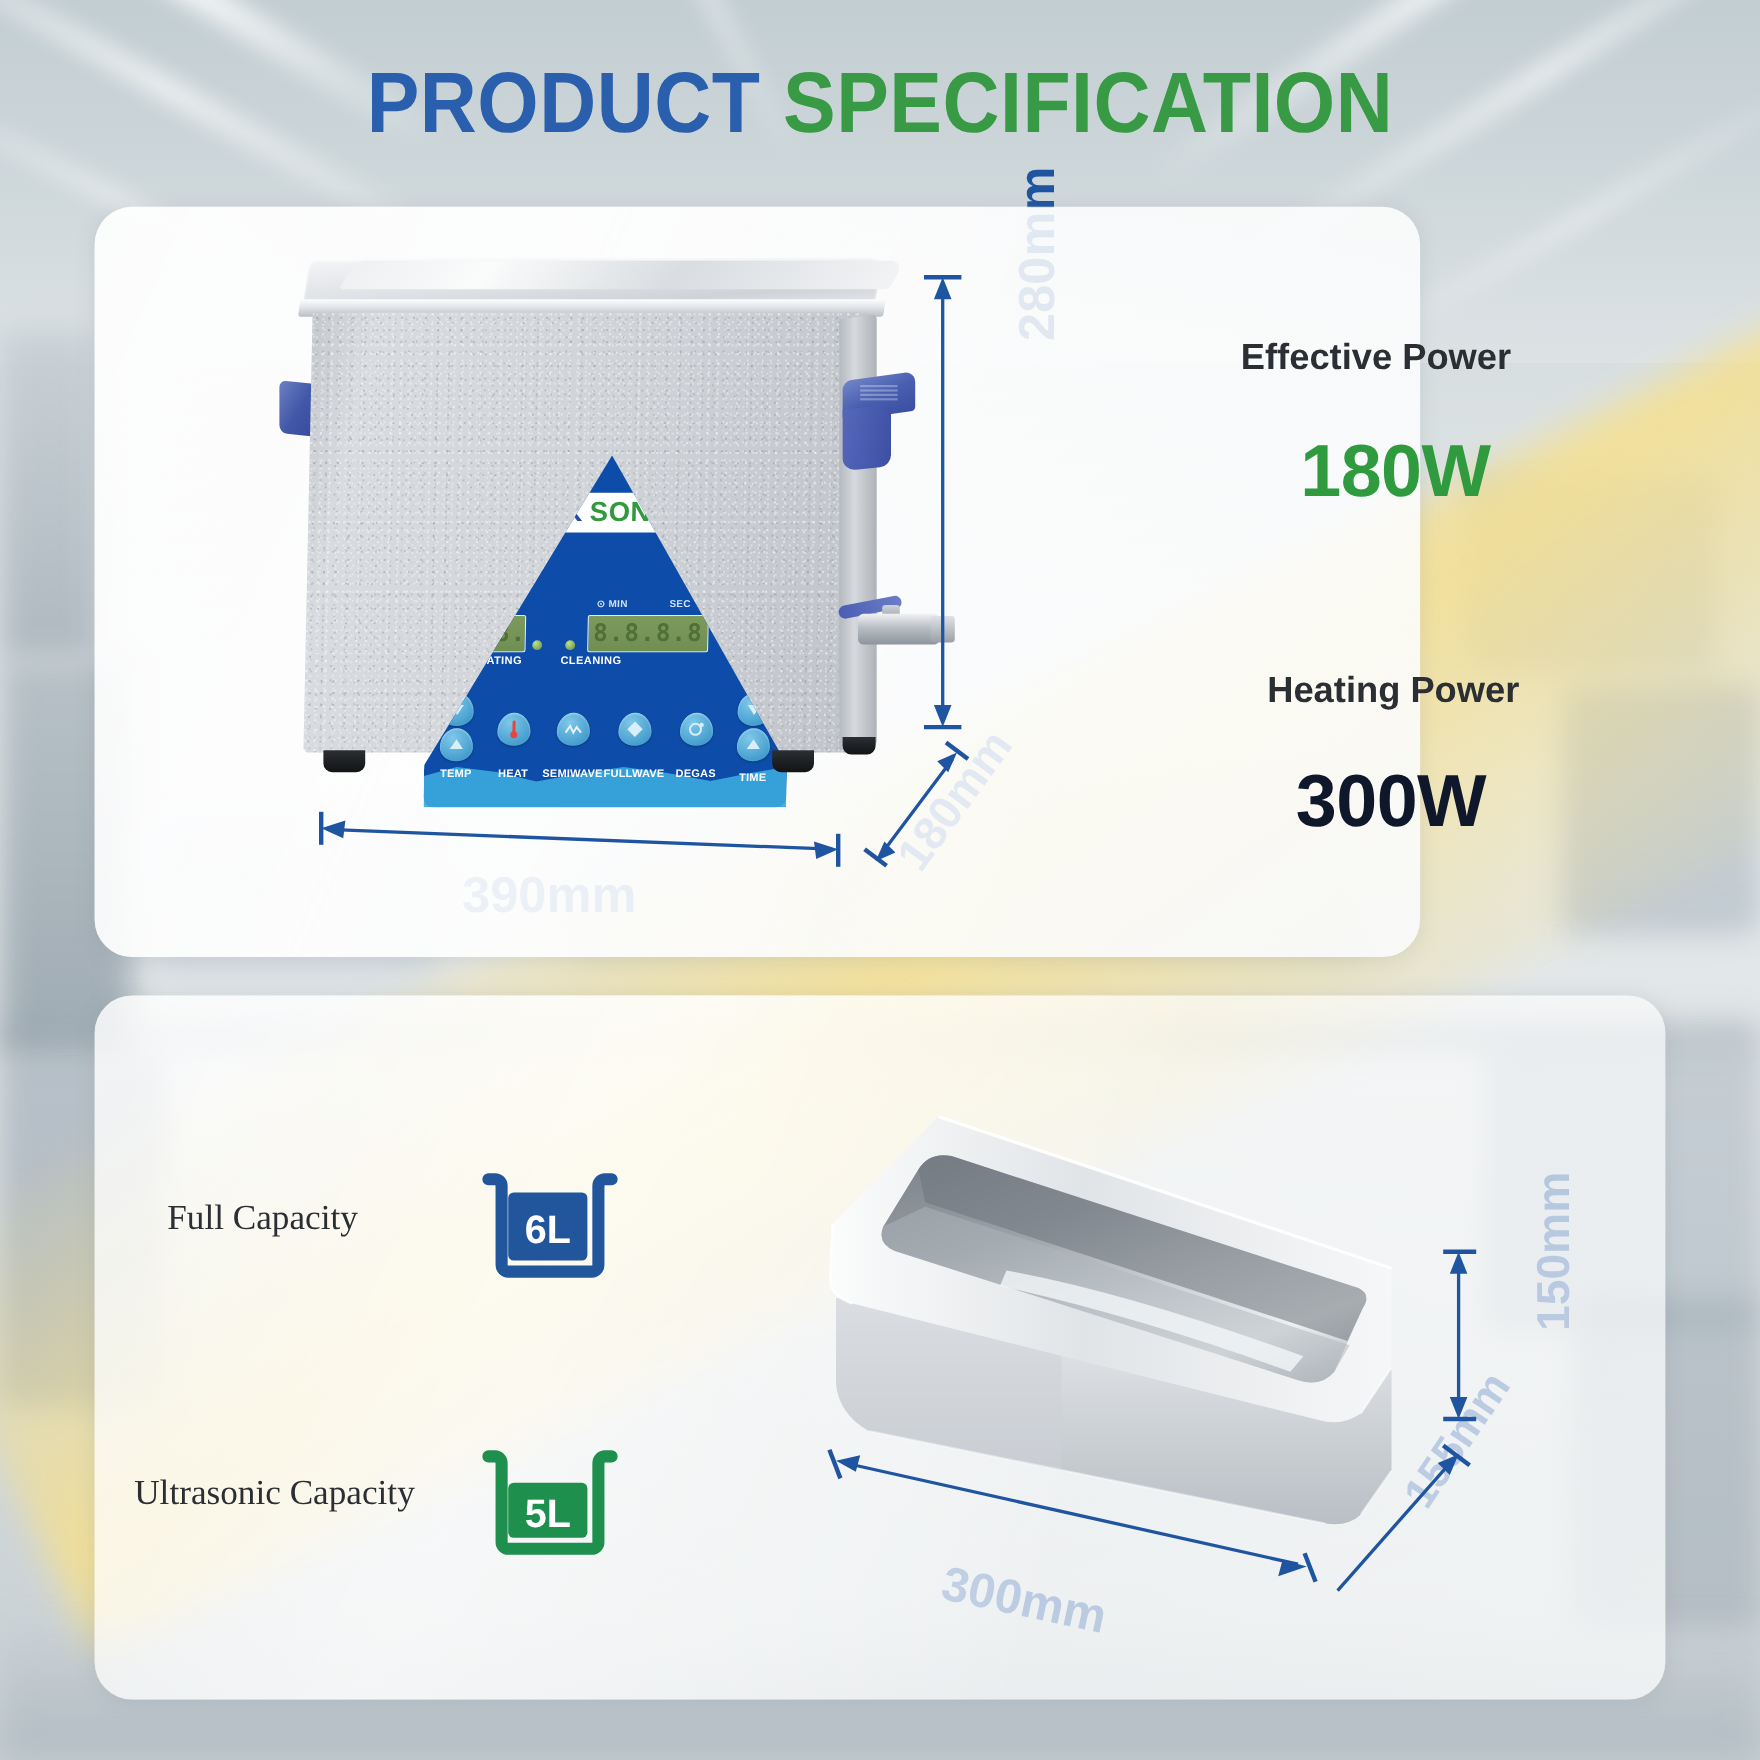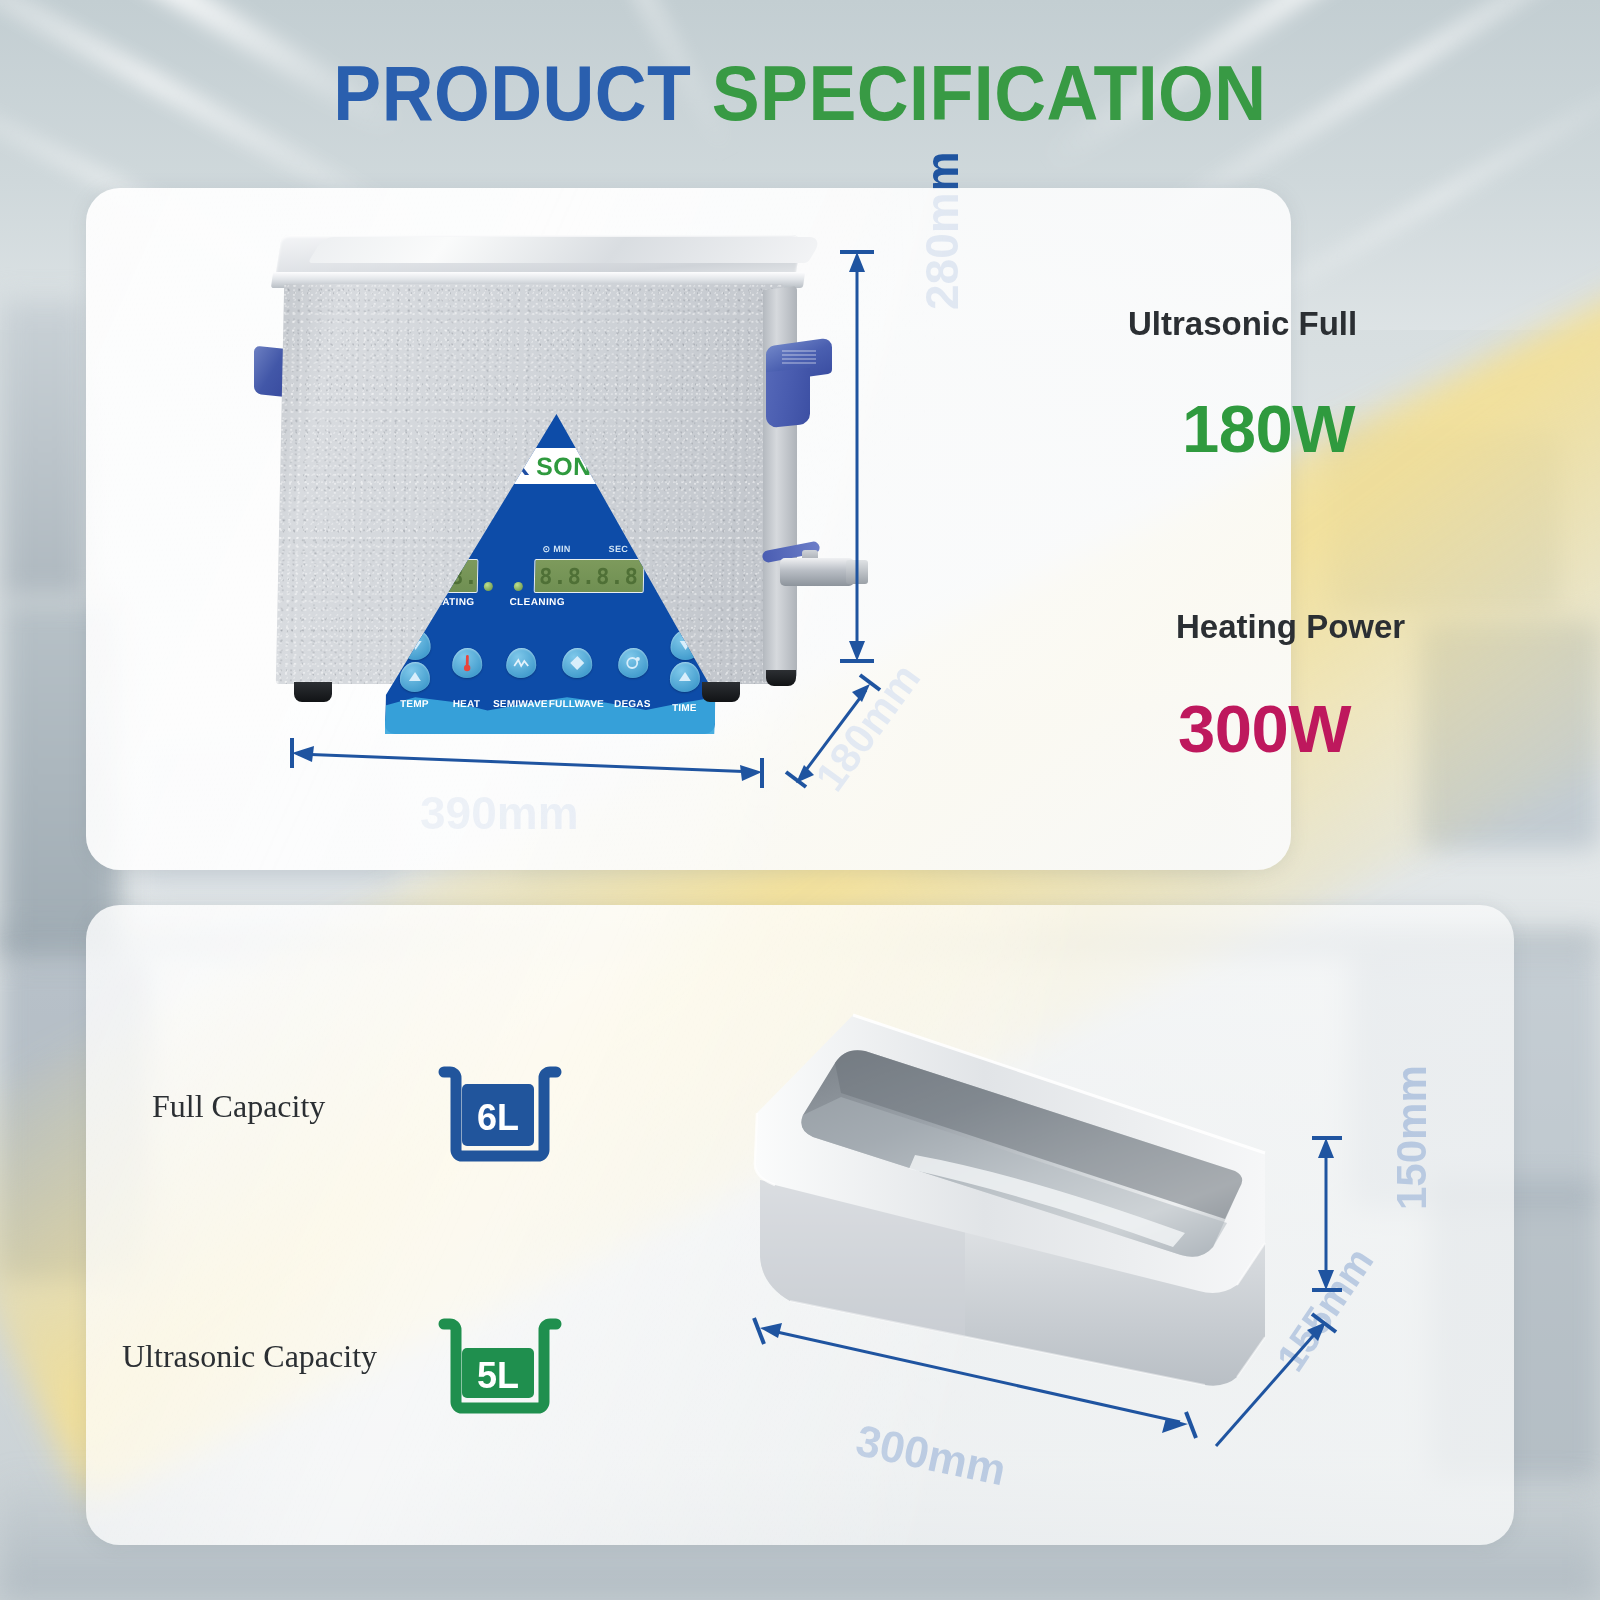--- a/index.html
+++ b/index.html
@@ -398,24 +398,24 @@
   <polygon points="870,684 852,692 862,702" fill="#1f54a0"></polygon>
   <polygon points="796,783 814,775 804,765" fill="#1f54a0"></polygon>
   <line x1="786" y1="772" x2="806" y2="787" stroke="#1f54a0" stroke-width="4"></line>
   <line x1="860" y1="675" x2="880" y2="690" stroke="#1f54a0" stroke-width="4"></line>
 </svg>
 
 <div class="dim-txt" style="left:915px;top:310px;font-size:46px;transform:rotate(-90deg);transform-origin:left top;">280mm</div>
 <div class="dim-txt" style="left:420px;top:786px;font-size:46px;">390mm</div>
 <div class="dim-txt" style="left:806px;top:772px;font-size:42px;transform:rotate(-54deg);transform-origin:left top;">180mm</div>
 
-<div class="spec-label" style="left:1128px;top:305px;">Ultrasonic Full</div>
+<div class="spec-label" style="left:1128px;top:305px;">Effective Power</div>
 <div class="spec-value" style="left:1182px;top:390px;color:#2f9a3e;">180W</div>
-<div class="spec-label" style="left:1176px;top:608px;">Heating  Power</div>
-<div class="spec-value" style="left:1178px;top:690px;color:#be185d;">300W</div>
+<div class="spec-label" style="left:1152px;top:608px;">Heating  Power</div>
+<div class="spec-value" style="left:1178px;top:690px;color:#0f172a;">300W</div>
 
 <div class="card" id="card-bottom">
   <div class="card-gloss"></div>
 </div>
 
 <div class="cap-label" style="left:152px;top:1088px;">Full Capacity</div>
 <svg class="cap-icon" style="left:424px;top:1060px;" viewBox="0 0 148 112">
   <path d="M20 12 h6 a6 6 0 0 1 6 6 v72 a6 6 0 0 0 6 6 h76 a6 6 0 0 0 6 -6 v-72 a6 6 0 0 1 6 -6 h6" stroke="#21559c" stroke-width="11" fill="none" stroke-linecap="round" stroke-linejoin="round"></path>
   <rect x="38" y="24" width="72" height="62" rx="5" fill="#21559c"></rect>
   <text x="74" y="70" font-family="Liberation Sans, sans-serif" font-size="36" font-weight="700" fill="#ffffff" text-anchor="middle">6L</text>

